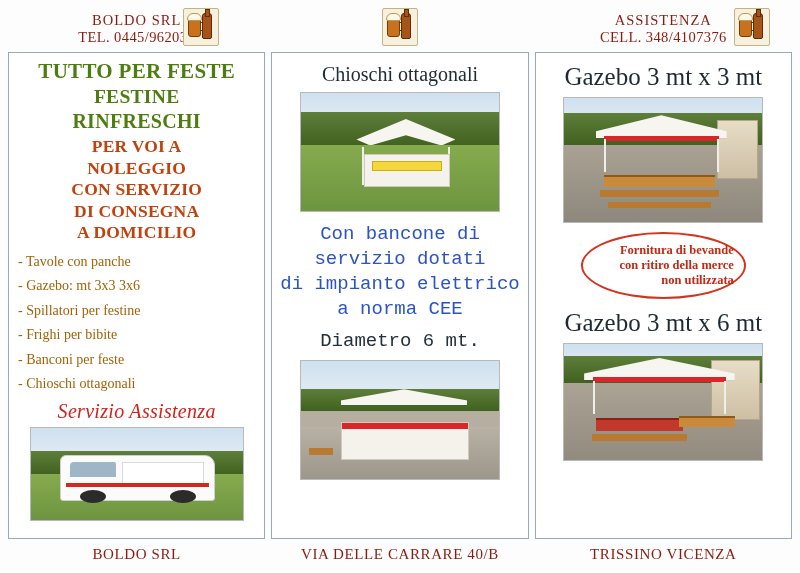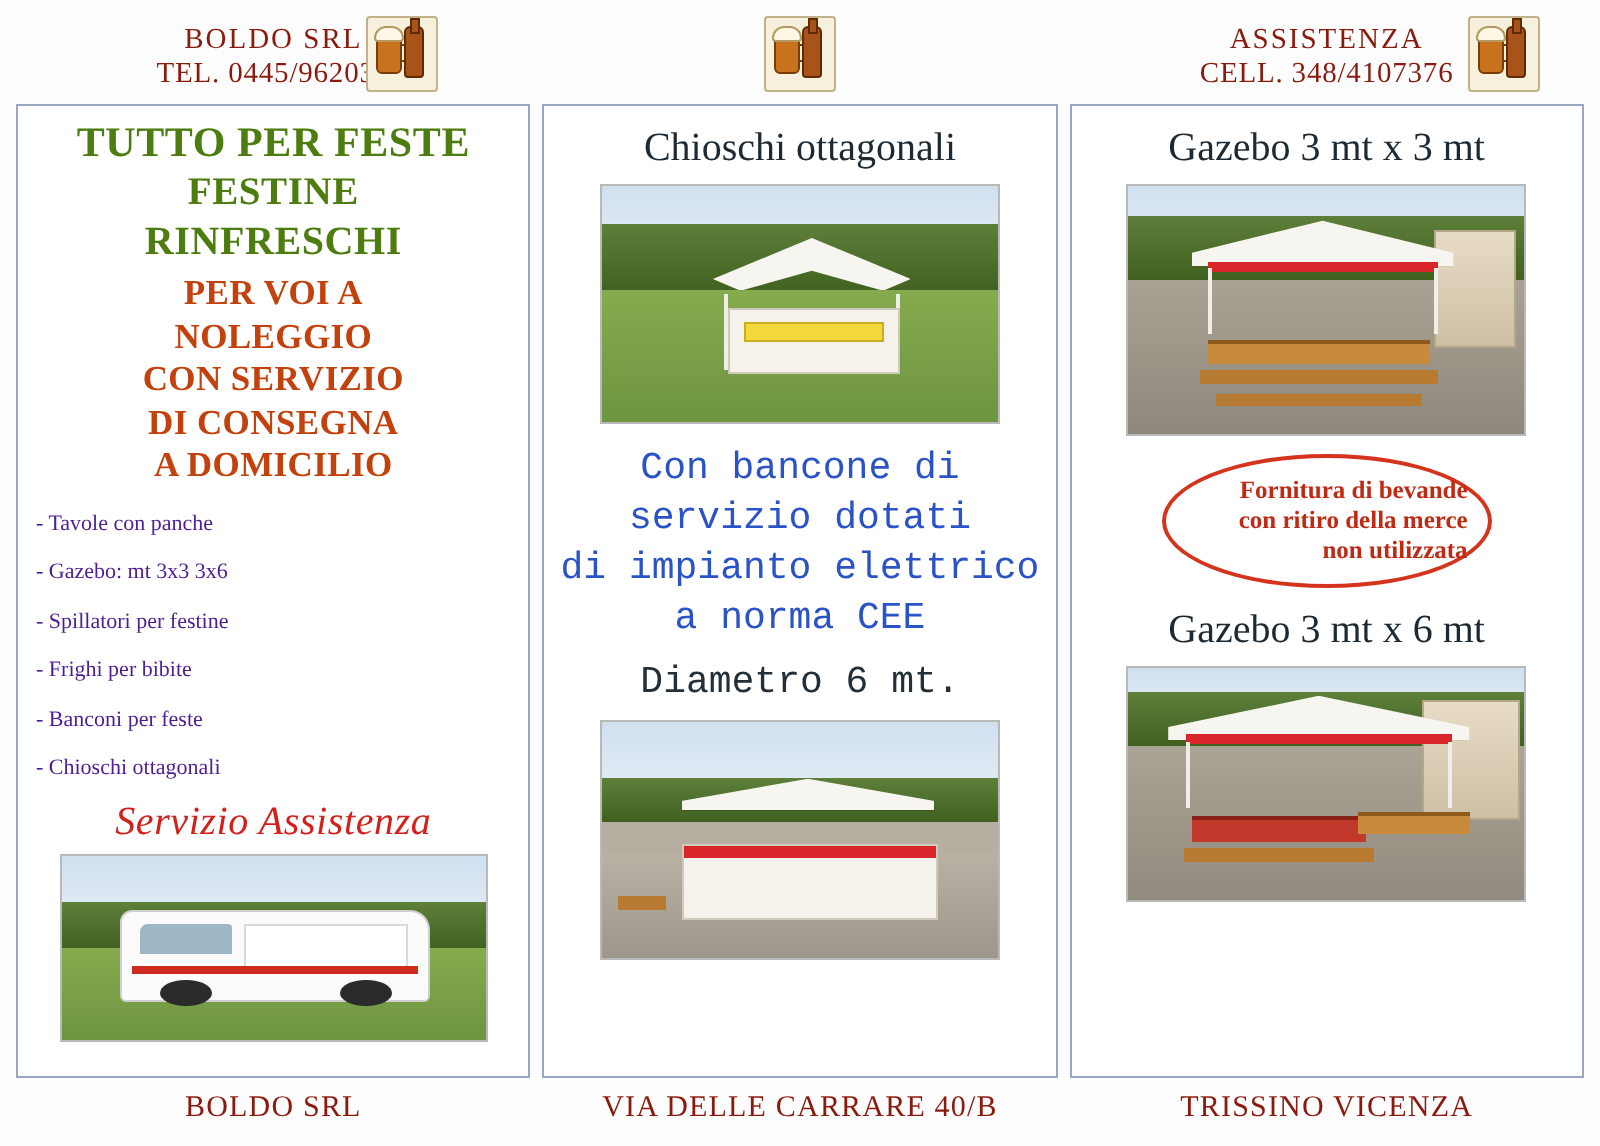--- a/index.html
+++ b/index.html
@@ -143,22 +143,22 @@
     font-weight: bold;
     text-align: center;
     line-height: 21.5px;
     font-size: 17.5px;
     margin-top: 2px;
     letter-spacing: .2px;
   }
   .dash-list {
     align-self: stretch;
     margin: 6px 0 0 2px;
-    color: #4c1d95;
-    font-size: 11px;
+    color: #a16207;
+    font-size: 14px;
     line-height: 24.5px;
   }
   .dash-list div { white-space: nowrap; }
   .script-red {
     color: #d4201a;
     font-family: "Liberation Serif", serif;
     font-style: italic;
     font-size: 20px;
     margin: 3px 0 4px 0;
     letter-spacing: .3px;
@@ -176,21 +176,21 @@
     font-size: 19px;
     line-height: 25px;
     text-align: center;
     margin: 10px 0 6px 0;
     font-family: Liberation Mono, monospace;
   }
   .blue-center .dia { display: block; margin-top: 7px; color: #23303a; }
 
   .title-right {
     color: #1d2a33;
-    font-size: 20px;
+    font-size: 25px;
     text-align: center;
     margin: 4px 0 6px 0;
   }
 
   
   .stamp {
     border: 2px solid #d4331d;
     border-radius: 50%;
     color: #c02a14;
     font-size: 12.5px;

